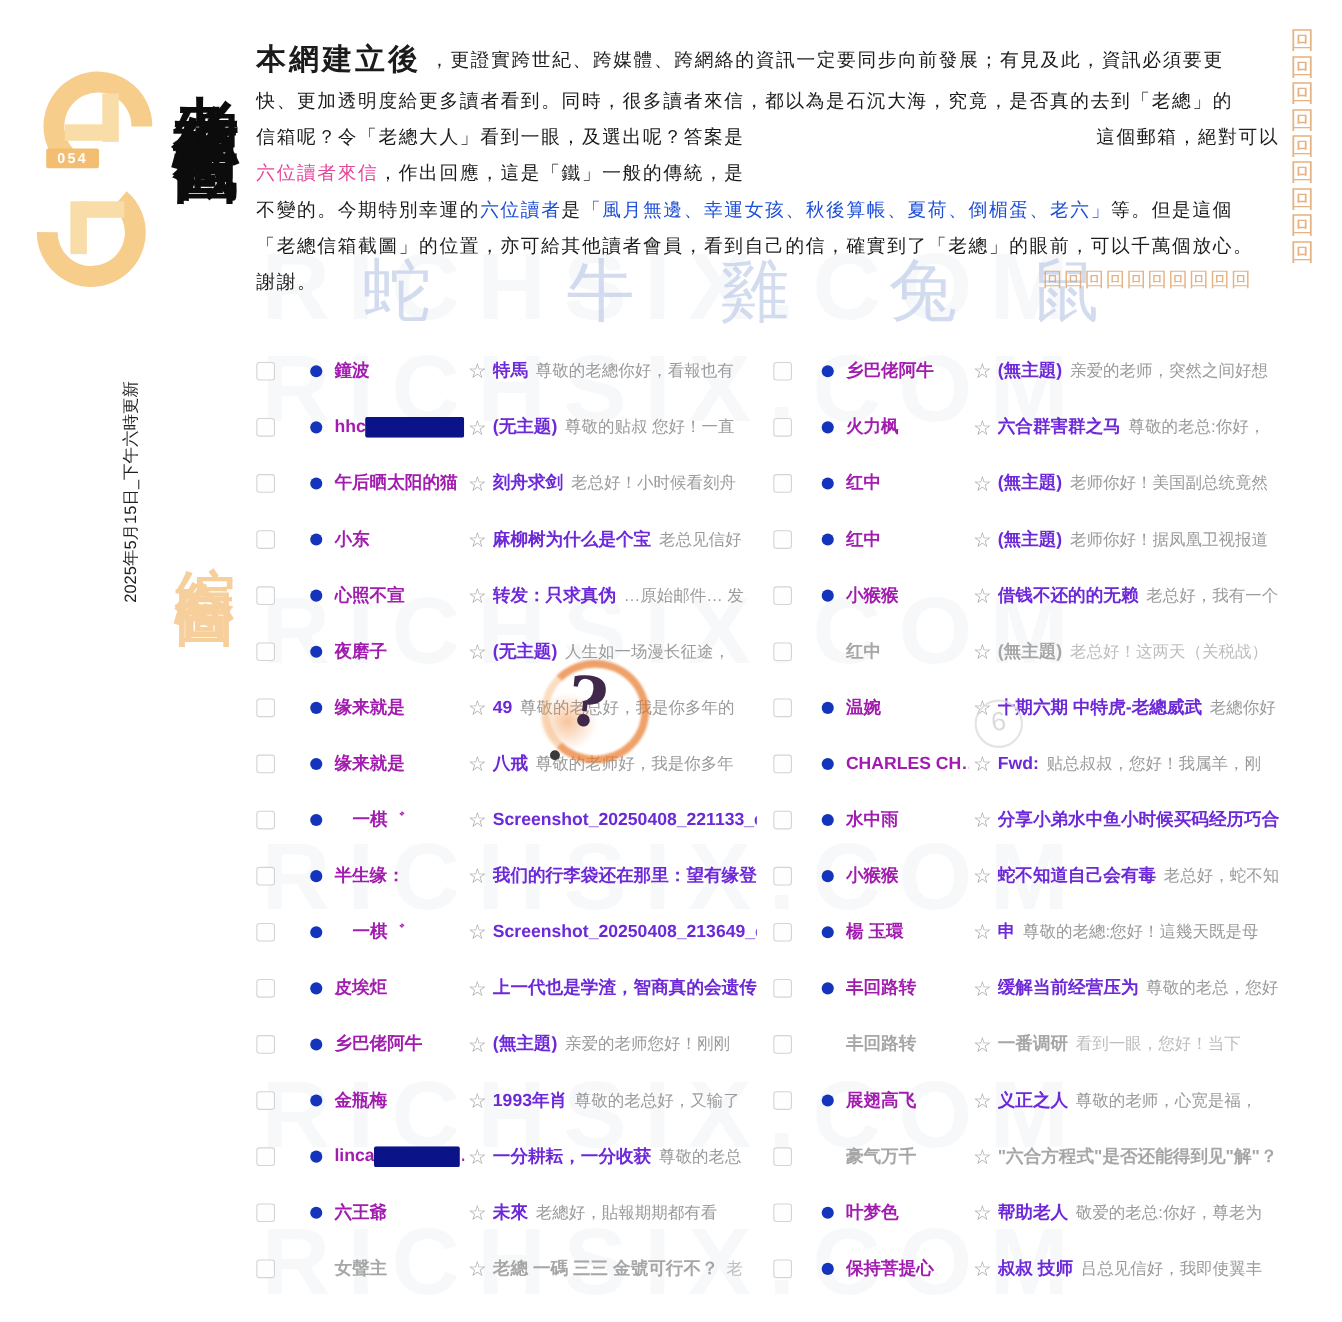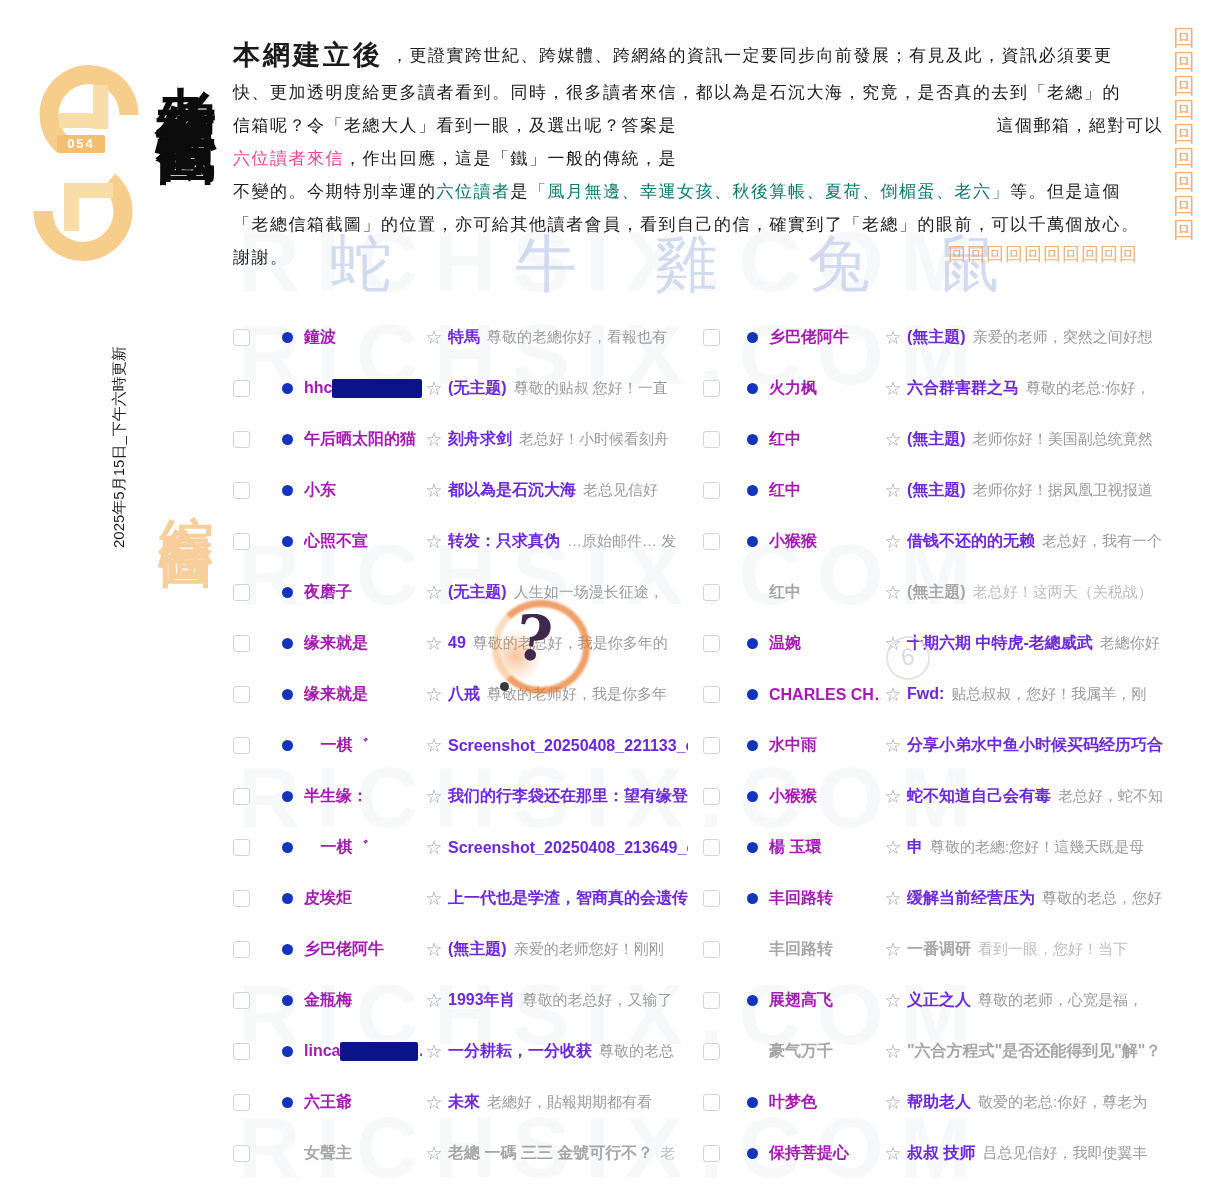--- a/index.html
+++ b/index.html
@@ -19,42 +19,42 @@
            font-weight:bold;font-size:60px;letter-spacing:9px;color:#0c0c0c;}
   .v-sub{position:absolute;left:150px;top:472px;height:220px;writing-mode:vertical-rl;
          text-orientation:upright;font-family:"DejaVu Serif","Liberation Serif",serif;
          font-weight:bold;font-size:54px;letter-spacing:12px;color:#f6cf9c;}
   .v-date{position:absolute;left:110px;top:548px;transform:rotate(-90deg);
           transform-origin:0 0;white-space:nowrap;font-size:15px;color:#1f1f1f;
           font-family:"Liberation Sans",sans-serif;}
 
   
   .emblem{position:absolute;left:33px;top:55px;width:106px;height:216px;}
-  .emblem .num{position:absolute;left:24px;top:80px;width:48px;height:18px;background:#f3bd72;
+  .emblem .num{position:absolute;left:9px;top:80px;width:48px;height:18px;background:#f3bd72;
                color:#fff;font-size:13px;font-weight:bold;text-align:center;line-height:18px;
                border-radius:2px;letter-spacing:2px;}
 
   
   .meander-v{position:absolute;left:1170px;top:26px;width:28px;color:#e0a56e;opacity:.85;
              font-family:"DejaVu Serif",serif;font-size:22px;line-height:24px;text-align:center;
              pointer-events:none;}
   .meander-h{position:absolute;left:948px;top:242px;width:236px;color:#e0a56e;opacity:.85;
              font-family:"DejaVu Serif",serif;font-size:18px;letter-spacing:1px;white-space:nowrap;
              pointer-events:none;}
 
   
   .intro{position:absolute;left:233px;top:34px;width:930px;
          font-family:"DejaVu Serif","Liberation Serif",serif;font-size:17px;color:#1b1b1b;}
   .intro .line{display:flex;align-items:flex-start;height:33px;line-height:33px;
                letter-spacing:1.5px;white-space:nowrap;}
   .intro .line.first{height:42px;line-height:42px;}
   .intro .lead{font-size:27px;font-weight:bold;letter-spacing:3px;margin-right:8px;}
   .intro .gap{flex:1;}
   .intro .c-pink{color:#e5489a;}
-  .intro .c-red{color:#0f766e;}
+  .intro .c-red{color:#1d4ed8;}
 
   
   .mail{position:absolute;top:312px;}
   #mail-left{left:230px;width:458px;}
   #mail-right{left:700px;width:500px;}
   .mrow{display:flex;align-items:center;height:51px;padding-left:3px;}
   .cb{width:15px;height:15px;border:1px solid #d4d4d4;border-radius:3px;background:#fefefe;
       flex:none;margin-right:32px;}
   #mail-right .cb{margin-right:27px;}
   .dot{width:11px;height:11px;border-radius:50%;background:#1434bb;flex:none;margin-right:11px;}
@@ -192,21 +192,21 @@
         <div class="dot"></div>
         <div class="sender">午后晒太阳的猫</div>
         <div class="star">☆</div>
         <div class="subjwrap"><span class="subject">刻舟求剑</span><span class="preview">老总好！小时候看刻舟</span></div>
       </div>
       <div class="mrow">
         <div class="cb"></div>
         <div class="dot"></div>
         <div class="sender">小东</div>
         <div class="star">☆</div>
-        <div class="subjwrap"><span class="subject">都以為是石沉大海</span><span class="preview">老总见信好</span></div>
+        <div class="subjwrap"><span class="subject">麻柳树为什么是个宝</span><span class="preview">老总见信好</span></div>
       </div>
       <div class="mrow">
         <div class="cb"></div>
         <div class="dot"></div>
         <div class="sender">心照不宣</div>
         <div class="star">☆</div>
         <div class="subjwrap"><span class="subject">转发：只求真伪</span><span class="preview">…原始邮件… 发</span></div>
       </div>
       <div class="mrow">
         <div class="cb"></div>

